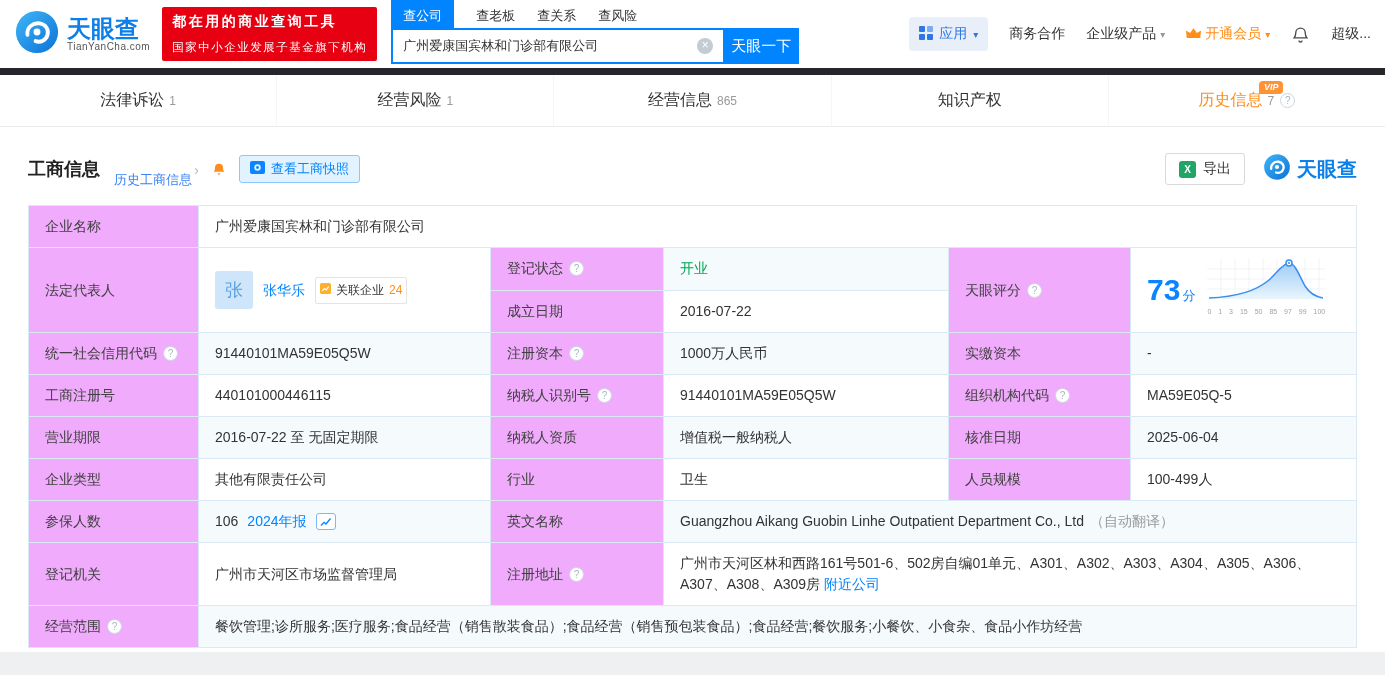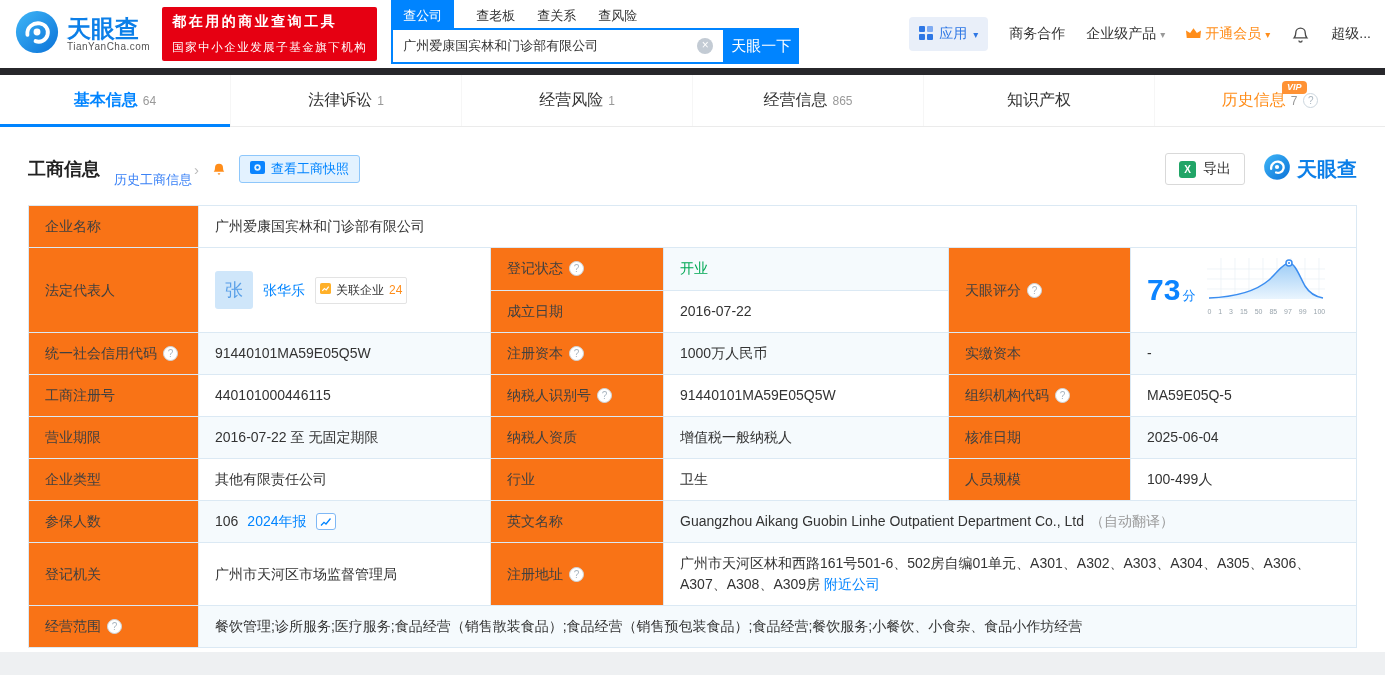--- a/index.html
+++ b/index.html
@@ -54,21 +54,21 @@
   .snapshot-btn { display:flex; align-items:center; gap:6px; margin-left:12px; background:#e3f2ff; border:1px solid #8ec7fb; color:#0084ff; font-size:13px; padding:4px 10px; border-radius:3px; cursor:pointer; font-family:inherit; }
   .head-right { margin-left:auto; display:flex; align-items:center; gap:18px; }
   .export-btn { display:flex; align-items:center; gap:7px; background:#fff; border:1px solid #d9d9d9; border-radius:3px; padding:6px 13px; font-size:14px; color:#333; cursor:pointer; font-family:inherit; }
   .excel-icon { width:17px; height:17px; background:#21a567; border-radius:3px; color:#fff; font-size:10px; font-weight:bold; line-height:17px; text-align:center; }
   .brand-logo { display:flex; align-items:center; gap:6px; cursor:pointer; }
   .brand-logo-text { font-size:20px; font-weight:bold; color:#0c7fe8; }
 
   
   .info-table { margin:0 28px; border-collapse:collapse; table-layout:fixed; width:1329px; font-size:14px; }
   .info-table td { border:1px solid #dbe9f4; padding:10px 16px; line-height:21px; vertical-align:middle; }
-  td.lbl { background:#f97316; color:#404040; }
+  td.lbl { background:#f0abfc; color:#404040; }
   td.val { background:#fff; color:#333; }
   td.val.alt { background:#f5fafd; }
   .link { color:#0084ff; cursor:pointer; text-decoration:none; }
   .green { color:#00a854; }
   .gray-note { color:#999; margin-left:6px; }
   .help-icon { display:inline-block; width:15px; height:15px; border:1px solid #ccd6de; border-radius:50%; color:#aab6c0; font-size:10px; line-height:13px; text-align:center; margin-left:6px; vertical-align:1px; background:#fff; cursor:pointer; }
   .rep { display:flex; align-items:center; gap:10px; }
   .avatar { width:38px; height:38px; background:#cfe6fa; color:#5aa0e8; font-size:18px; display:flex; align-items:center; justify-content:center; border-radius:3px; cursor:pointer; flex:none; }
   .rel-badge { display:inline-flex; align-items:center; gap:5px; border:1px solid #e3e3e3; border-radius:2px; padding:2px 4px; font-size:12px; color:#333; background:#fff; cursor:pointer; }
   .rel-count { color:#ff8d1a; }
@@ -162,24 +162,20 @@
           <path d="M10 19.5a2 2 0 0 0 4 0"></path>
         </svg>
       </span>
       <span class="nav-item">超级...</span>
     </nav>
   </header>
 
   <div class="dark-strip"></div>
 
   <nav class="tabbar">
-    <div class="tab active">
-      <span>基本信息</span>
-      <span class="count">64</span>
-    </div>
     <div class="tab">
       <span>法律诉讼</span>
       <span class="count">1</span>
     </div>
     <div class="tab">
       <span>经营风险</span>
       <span class="count">1</span>
     </div>
     <div class="tab">
       <span>经营信息</span>

